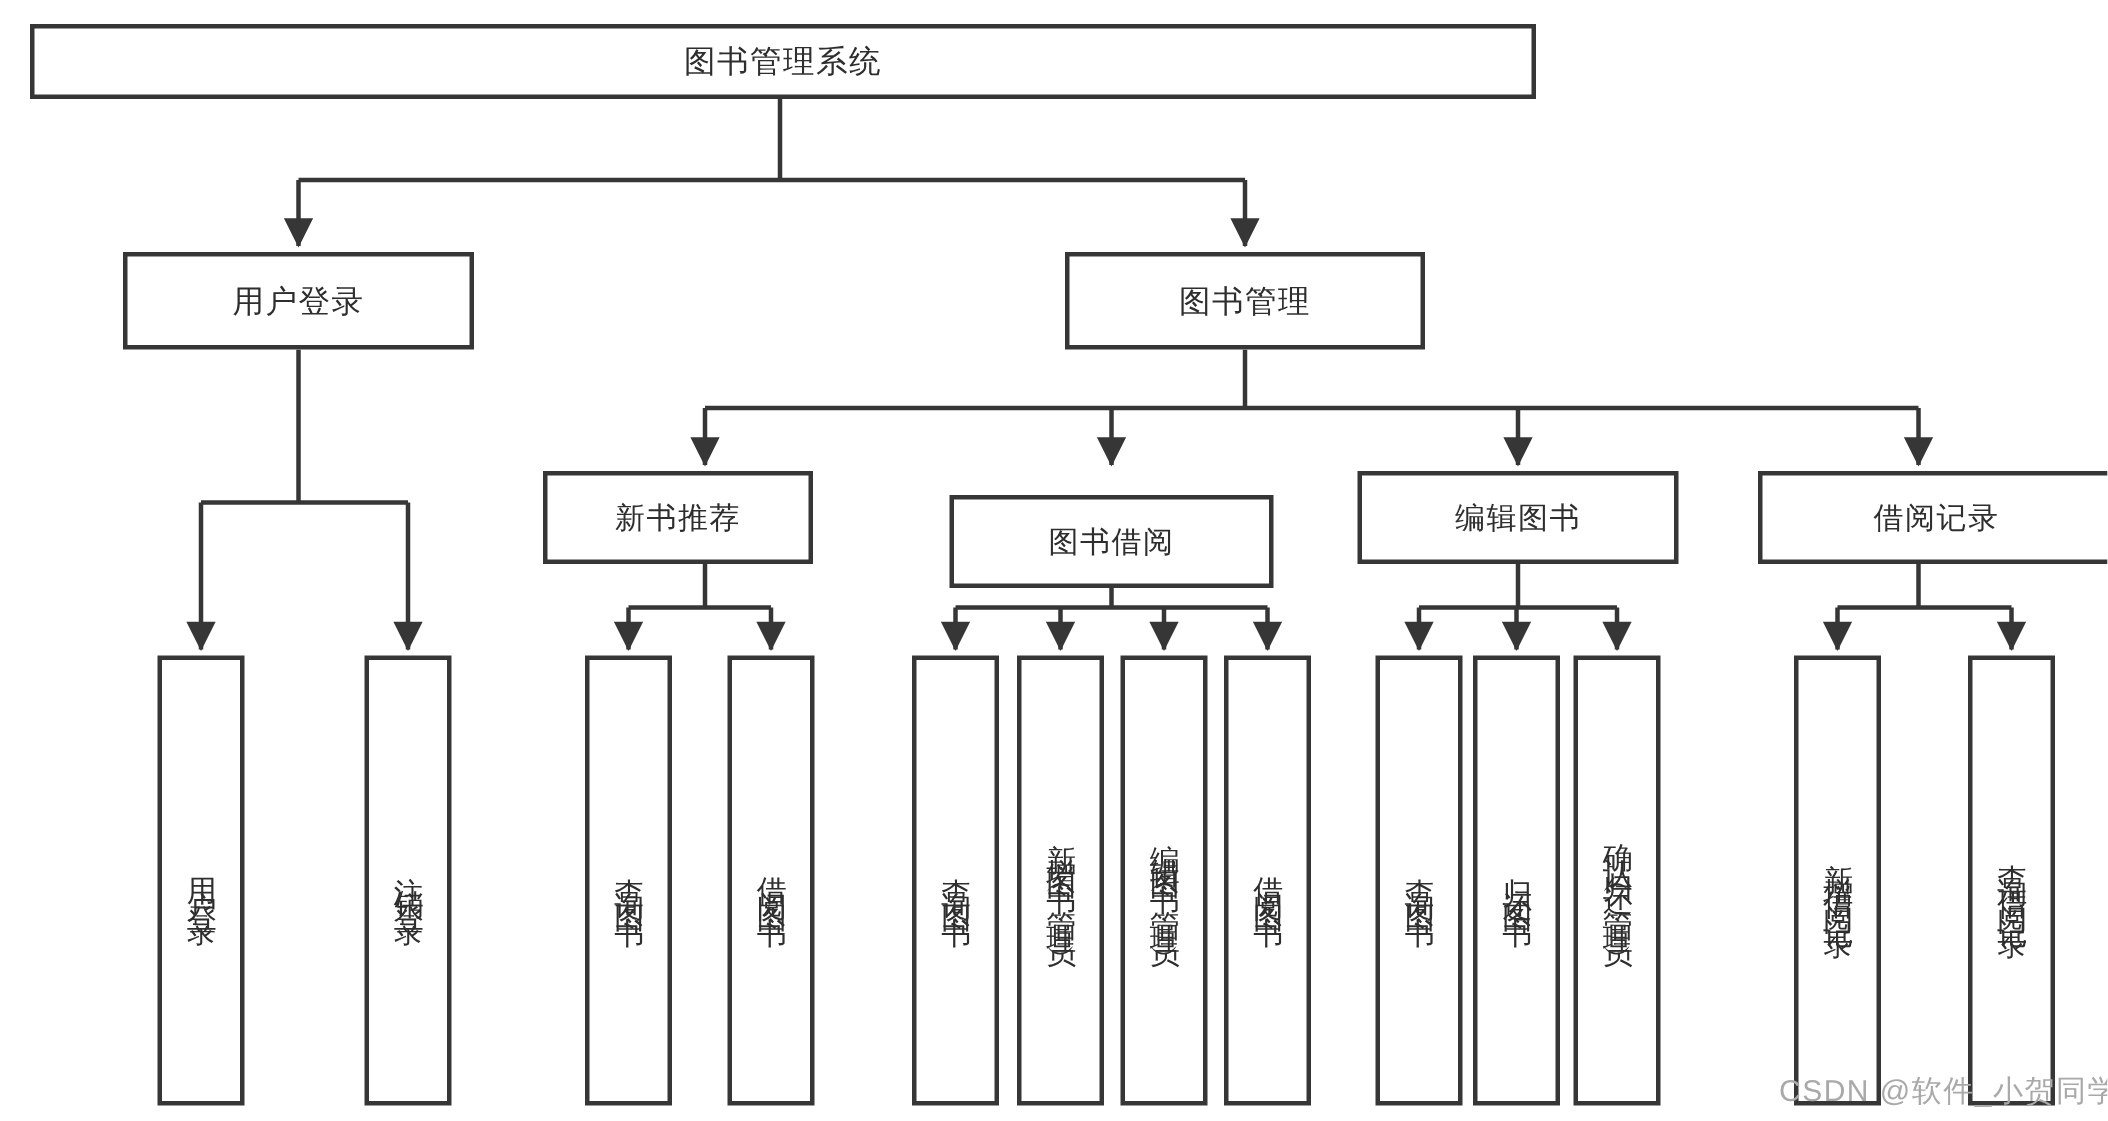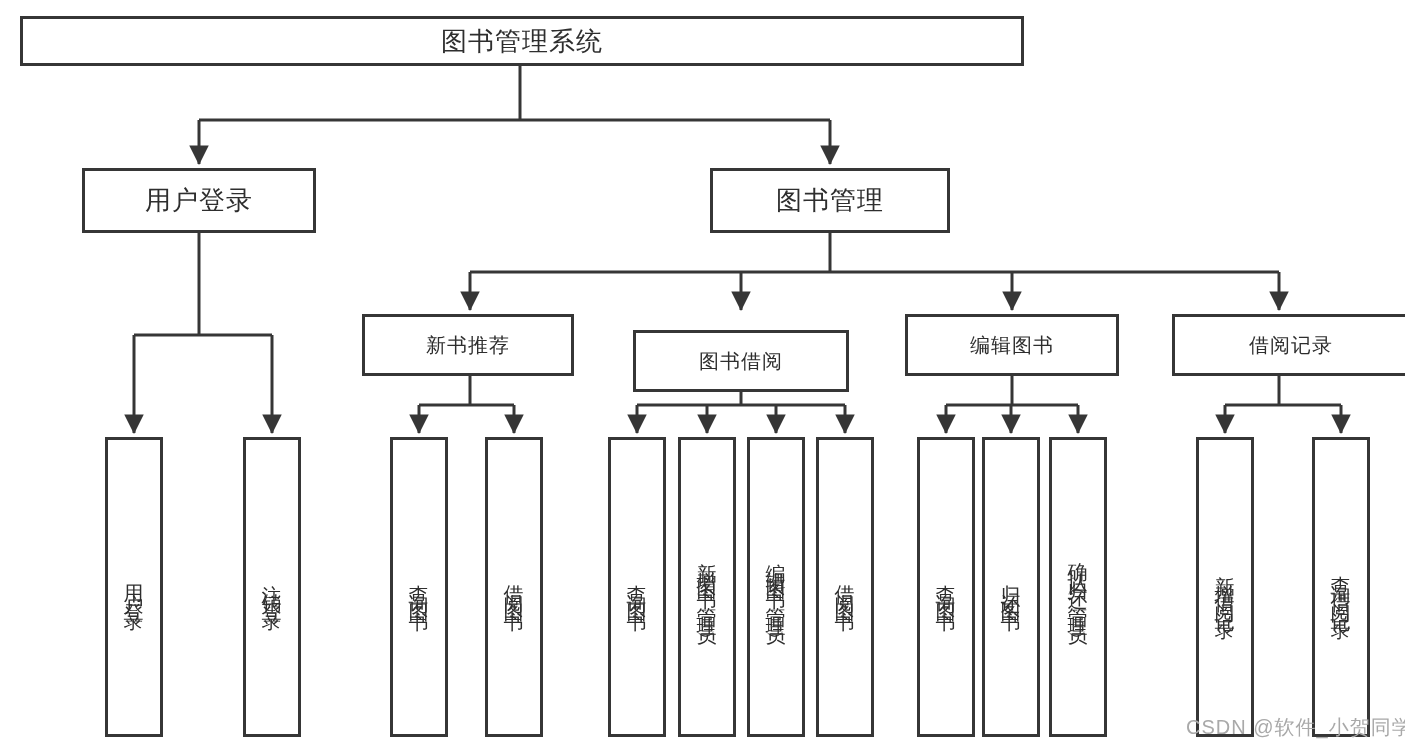--- a/index.html
+++ b/index.html
@@ -19,21 +19,21 @@
     width: 1405px; height: 747px;
     z-index: 0;
   }
   .hbox {
     position: absolute;
     background: #ffffff;
     border: 3px solid #363636;
     display: flex;
     align-items: center;
     justify-content: center;
-    font-size: 26px;
+    font-size: 21px;
     letter-spacing: 1px;
     z-index: 1;
     white-space: nowrap;
   }
   .vbox {
     position: absolute;
     top: 437px;
     width: 58px;
     height: 300px;
     background: #ffffff;
@@ -114,21 +114,21 @@
       <path d="M1225,405 V433" marker-end="url(#arw)"></path>
       <path d="M1341,405 V433" marker-end="url(#arw)"></path>
     </g>
   </svg>
 
   <div class="hbox" style="left:20px; top:16px; width:1004px; height:50px;">图书管理系统</div>
 
   <div class="hbox" style="left:82px; top:168px; width:234px; height:65px;">用户登录</div>
   <div class="hbox" style="left:710px; top:168px; width:240px; height:65px;">图书管理</div>
 
-  <div class="hbox" style="left:362px; top:314px; width:212px; height:62px; font-size:20px;">新书推荐</div>
+  <div class="hbox" style="left:362px; top:314px; width:180px; height:62px; font-size:20px;">新书推荐</div>
   <div class="hbox" style="left:633px; top:330px; width:216px; height:62px; font-size:20px;">图书借阅</div>
   <div class="hbox" style="left:905px; top:314px; width:214px; height:62px; font-size:20px;">编辑图书</div>
   <div class="hbox" style="left:1172px; top:314px; width:238px; height:62px; font-size:20px;">借阅记录</div>
 
   <div class="vbox" style="left:105px;">
     <span class="vtext">用户登录</span>
   </div>
   <div class="vbox" style="left:243px;">
     <span class="vtext">注销登录</span>
   </div>

